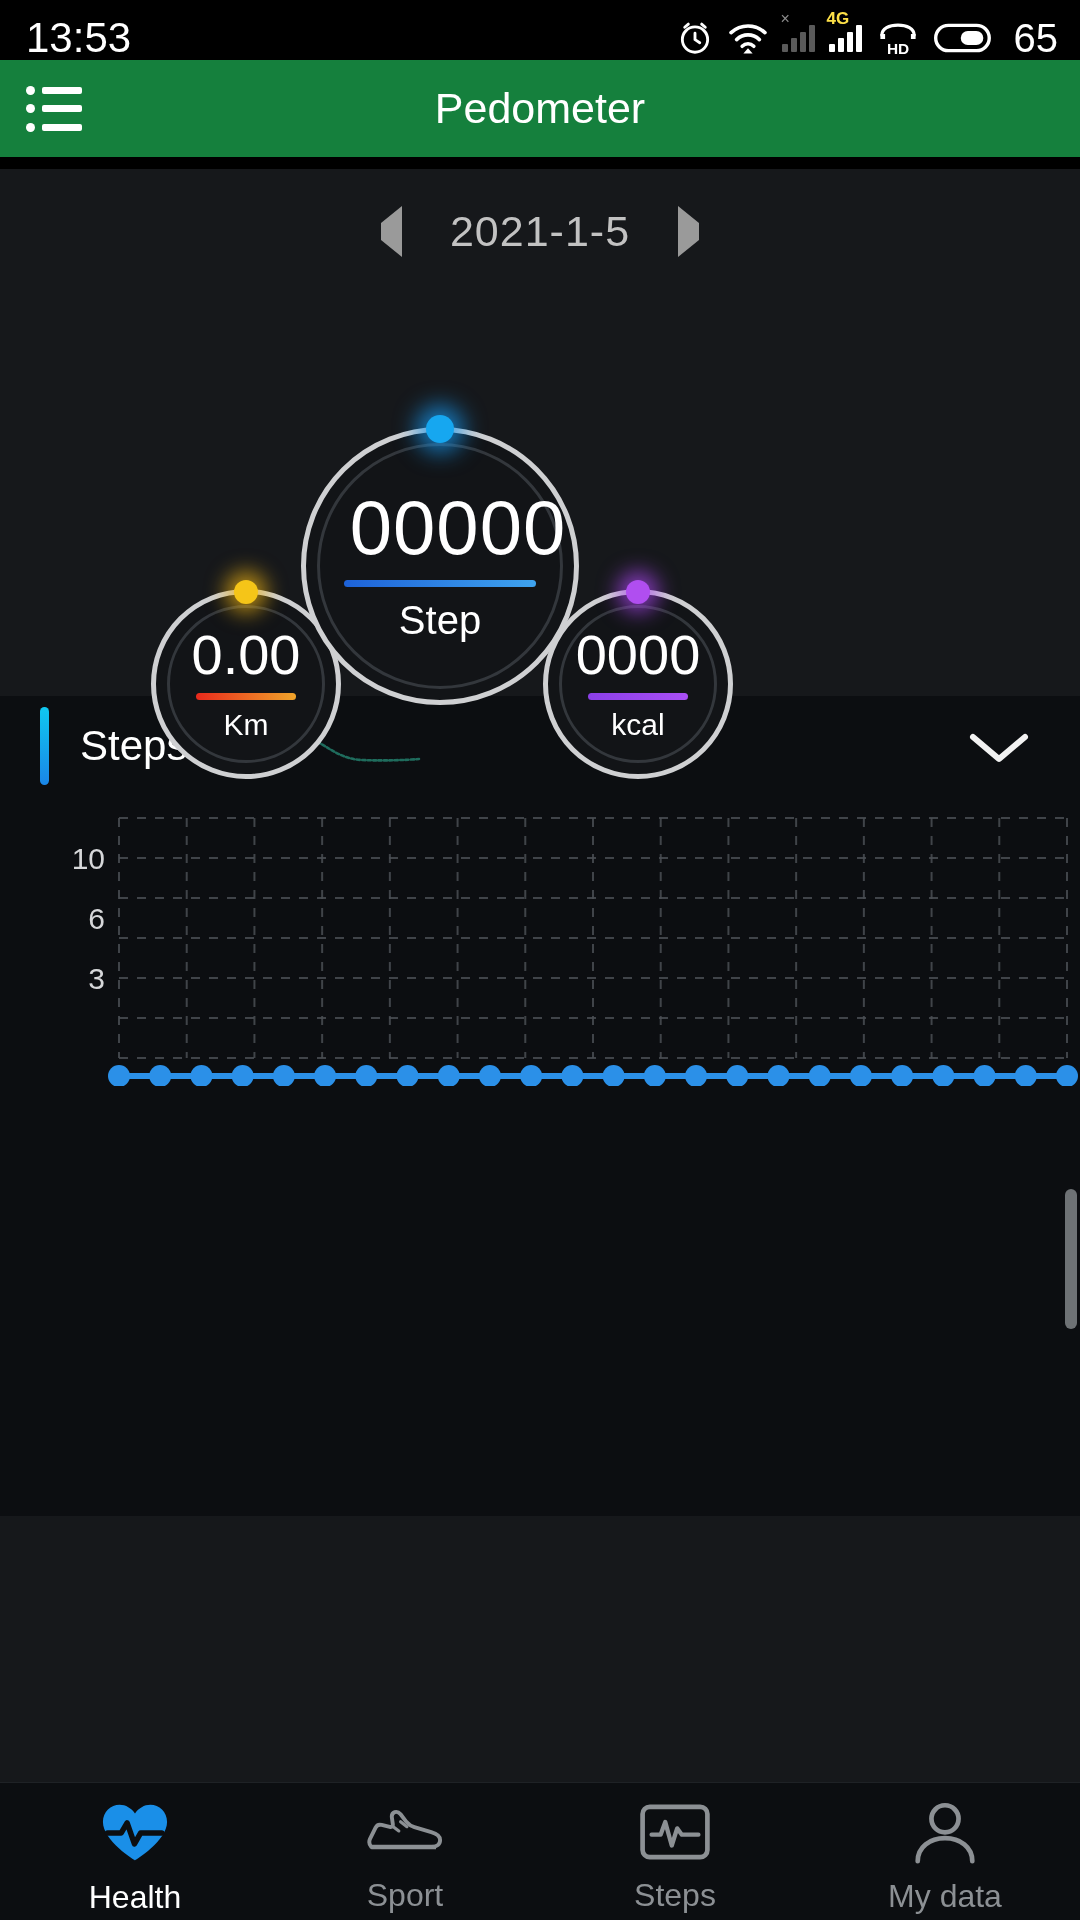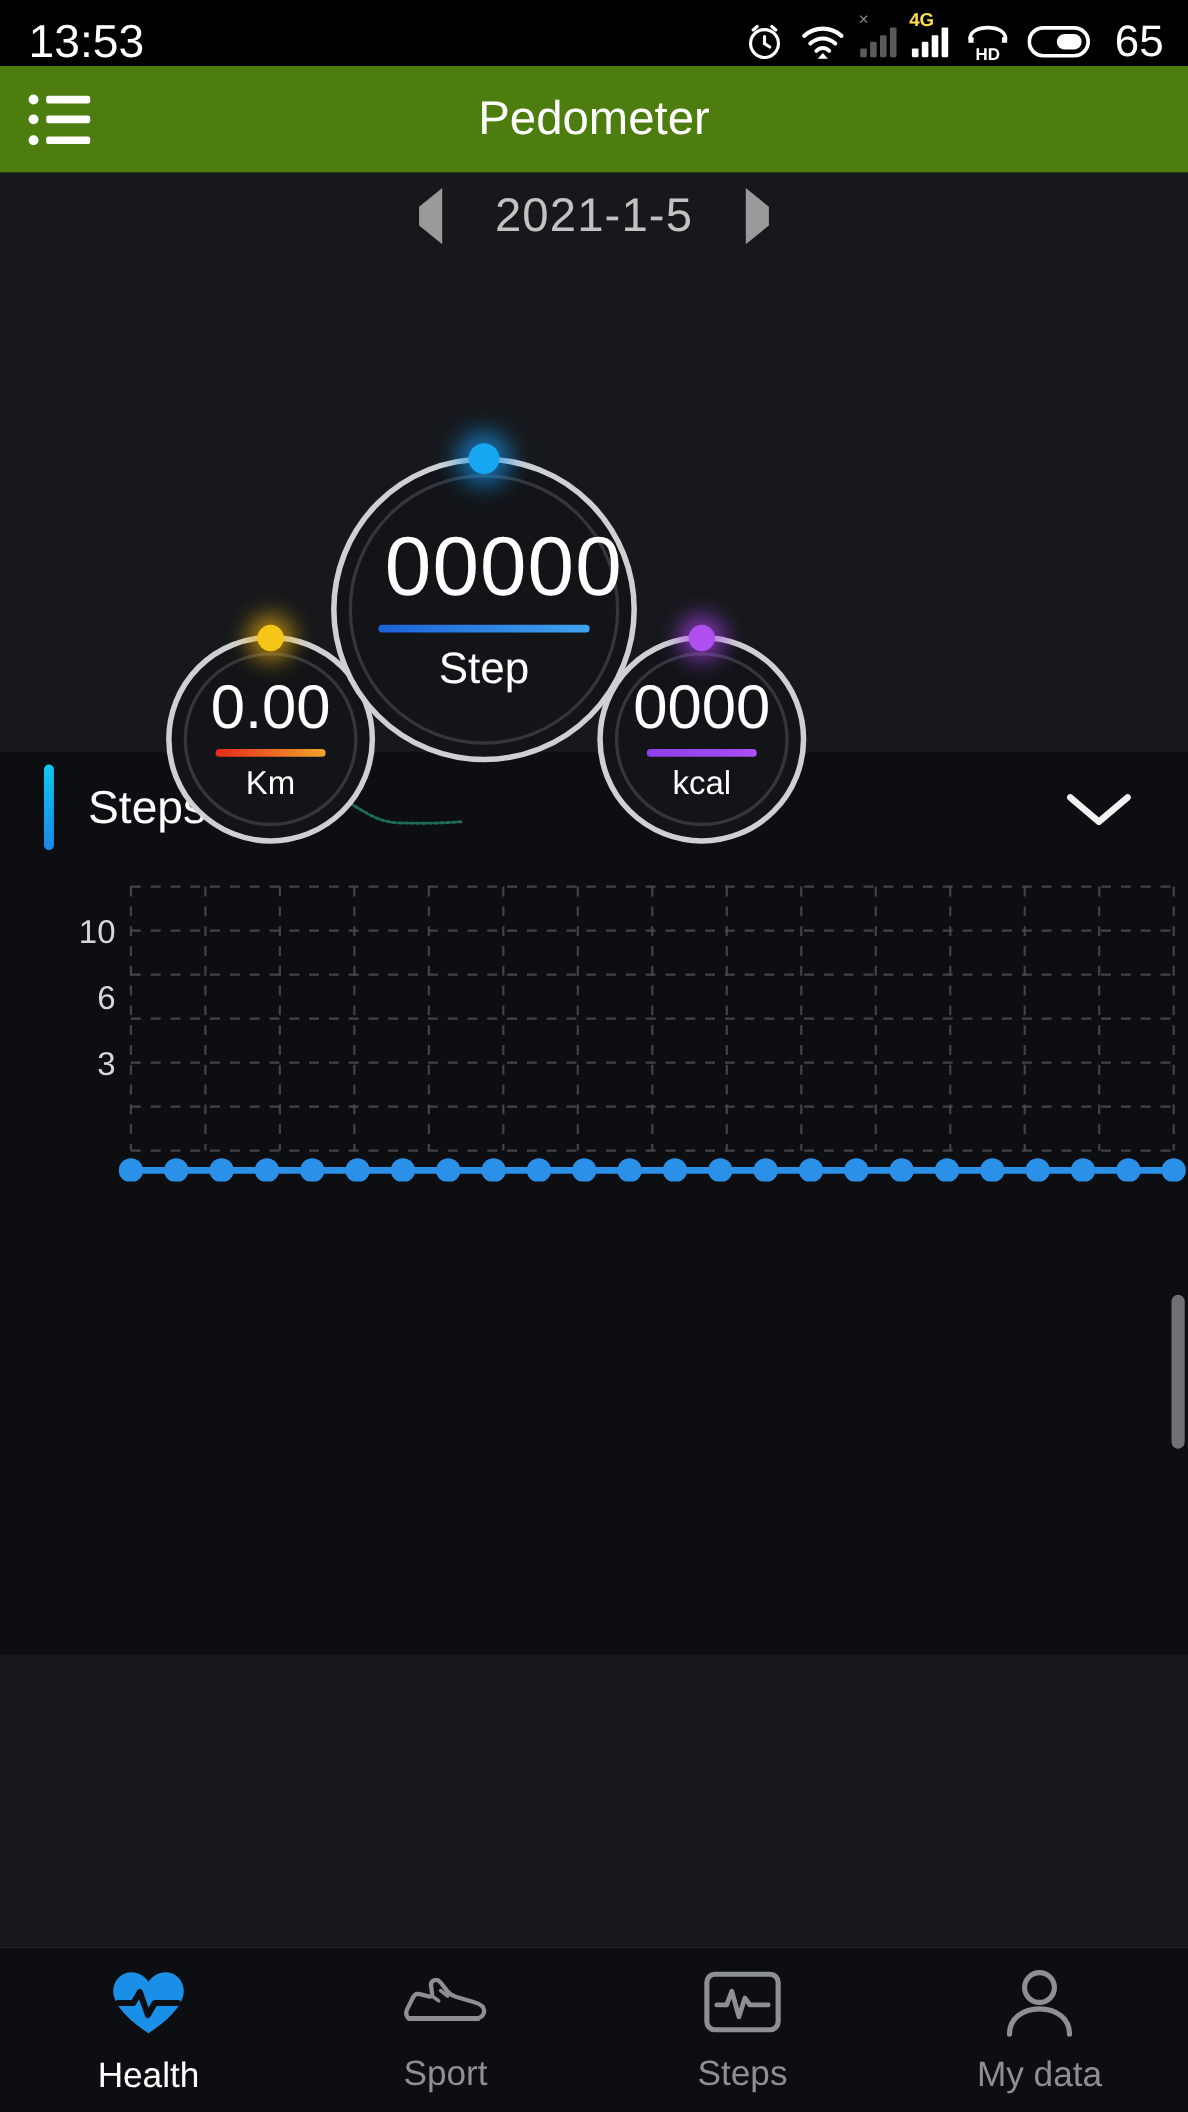--- a/index.html
+++ b/index.html
@@ -29,21 +29,21 @@
   .bars i:nth-child(2){height:14px}
   .bars i:nth-child(3){height:20px}
   .bars i:nth-child(4){height:27px}
   .bars.dim i { background:#5a5a5a; }
   .sig-wrap { position:relative; display:flex; align-items:flex-end; }
   .sig-tag { position:absolute; top:-14px; left:-2px; font-size:17px; line-height:1; color:#fde047; font-weight:700;}
   .sig-x { position:absolute; top:-13px; left:-1px; font-size:16px; line-height:1; color:#8a8a8a;}
 
   
   #app-bar {
-    height:97px; background:#4d7c0f;
+    height:97px; background:#15803d;
     display:flex; align-items:center;
     position:relative;
   }
   #menu-button {
     width:110px; height:97px;
     display:flex; align-items:center; justify-content:center;
   }
   #menu-icon { width:58px; height:46px; display:flex; flex-direction:column; justify-content:space-between; }
   #menu-icon span { display:flex; align-items:center; gap:7px; }
   #menu-icon span b { width:9px; height:9px; border-radius:50%; background:#fff; display:block; }
@@ -55,21 +55,21 @@
   }
 
   
   #content { background:#16181b; height:calc(1920px - 60px - 97px); position:relative; }
 
   #dials-panel { background:#16181b; height:527px; position:relative; }
 
   
   #date-row {
     display:flex; align-items:center; justify-content:center;
-    gap:42px; padding-top:15px;
+    gap:42px; padding-top:38px;margin-top:12px;
   }
   .tri { width:0; height:0; }
   #date-prev .tri { border-top:17px solid transparent; border-bottom:17px solid transparent; border-right:21px solid #9a9a9a; }
   #date-next .tri { border-top:17px solid transparent; border-bottom:17px solid transparent; border-left:21px solid #9a9a9a; }
   #date-prev,#date-next { padding:10px 6px; }
   #date-value { font-size:43px; color:#c2c2c2; letter-spacing:1px; }
 
   
   .dial {
     position:absolute;

